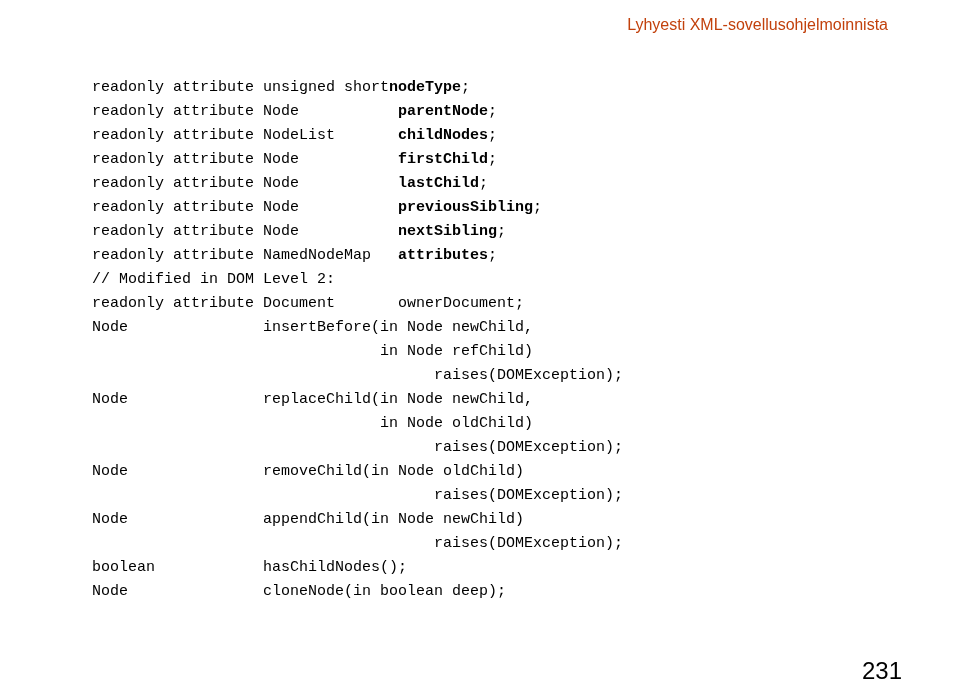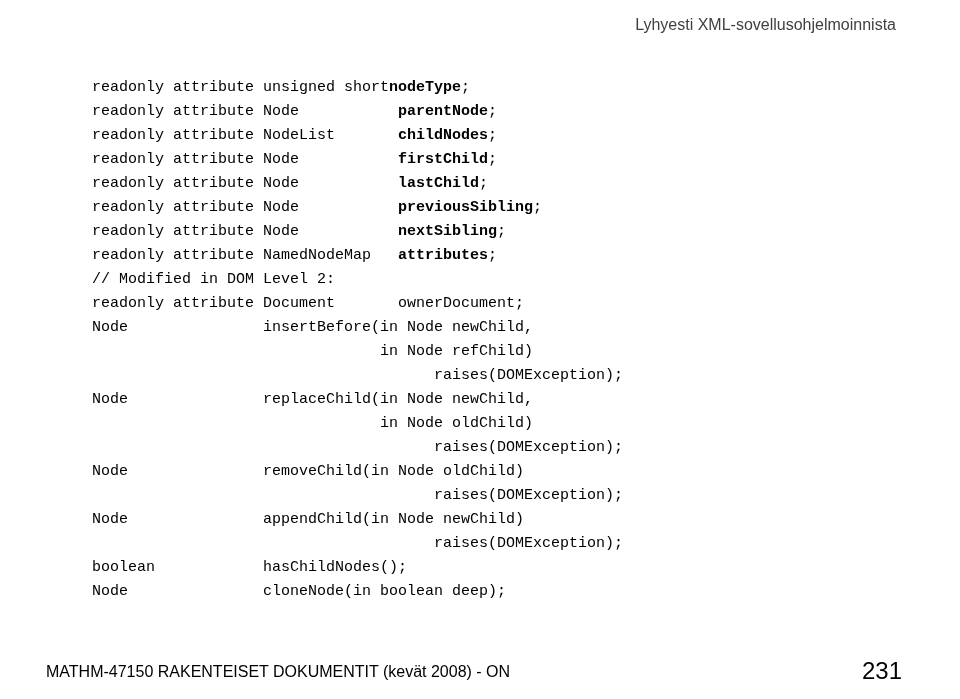--- a/index.html
+++ b/index.html
@@ -9,23 +9,23 @@
     height: 699px;
     background: #ffffff;
     font-family: Arial, Helvetica, sans-serif;
     color: #000;
     overflow: hidden;
     position: relative;
   }
   .header {
     position: absolute;
     top: 16px;
-    right: 64px;
+    right: 72px;
     font-size: 16px;
-    color: #404040;
+    color: #c2410c;
   }
   .content {
     position: absolute;
     top: 76px;
     left: 92px;
     right: 60px;
     font-family: "Courier New", Courier, monospace;
     font-size: 15px;
     line-height: 24px;
     white-space: pre;
@@ -51,15 +51,14 @@
 </head>
 <body>
 
 <div class="header">
   <span>Lyhyesti XML-sovellusohjelmoinnista</span>
 </div>
 
 <div class="content" id="code-block"><div><span>readonly attribute unsigned short</span><span class="kw">nodeType</span><span>;</span></div><div><span>readonly attribute Node           </span><span class="kw">parentNode</span><span>;</span></div><div><span>readonly attribute NodeList       </span><span class="kw">childNodes</span><span>;</span></div><div><span>readonly attribute Node           </span><span class="kw">firstChild</span><span>;</span></div><div><span>readonly attribute Node           </span><span class="kw">lastChild</span><span>;</span></div><div><span>readonly attribute Node           </span><span class="kw">previousSibling</span><span>;</span></div><div><span>readonly attribute Node           </span><span class="kw">nextSibling</span><span>;</span></div><div><span>readonly attribute NamedNodeMap   </span><span class="kw">attributes</span><span>;</span></div><div>// Modified in DOM Level 2:</div><div>readonly attribute Document       ownerDocument;</div><div>Node               insertBefore(in Node newChild,</div><div>                                in Node refChild)</div><div>                                      raises(DOMException);</div><div>Node               replaceChild(in Node newChild,</div><div>                                in Node oldChild)</div><div>                                      raises(DOMException);</div><div>Node               removeChild(in Node oldChild)</div><div>                                      raises(DOMException);</div><div>Node               appendChild(in Node newChild)</div><div>                                      raises(DOMException);</div><div>boolean            hasChildNodes();</div><div>Node               cloneNode(in boolean deep);</div></div>
 
 <div class="footer">
-  <span class="footer-left">MATHM-47150 RAKENTEISET DOKUMENTIT (kevät 2008) - ON</span>
   <span class="footer-right">231</span>
 </div>
 
 </body></html>

